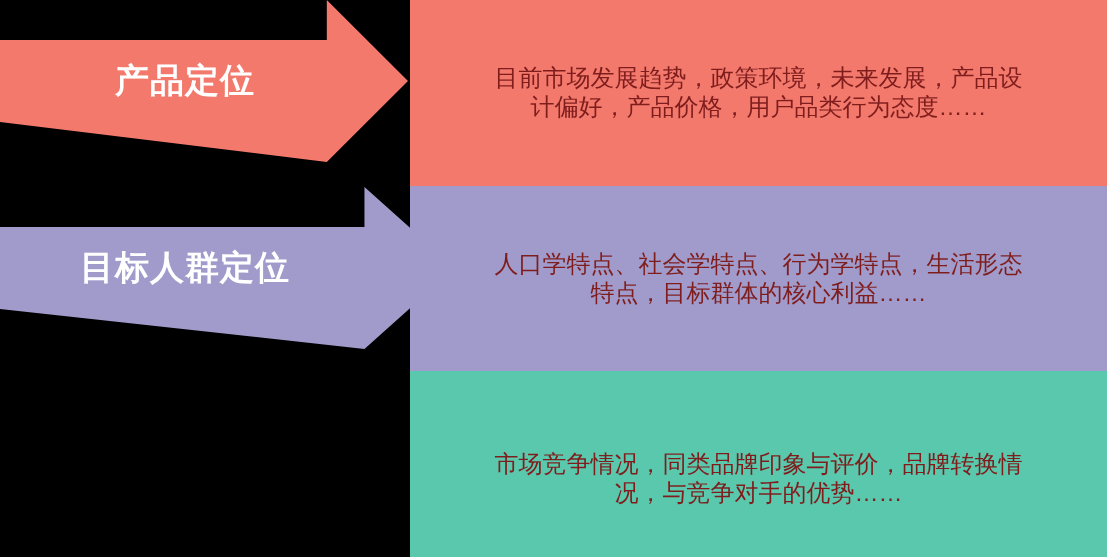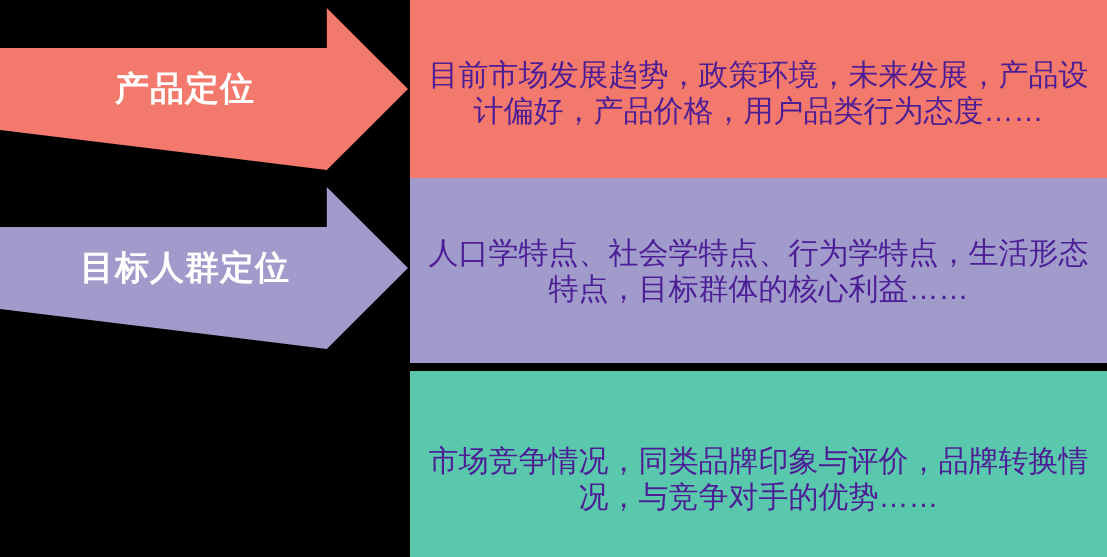--- a/index.html
+++ b/index.html
@@ -43,47 +43,47 @@
     position: absolute;
     left: 410px;
     width: 697px;
     display: flex;
     align-items: center;
     justify-content: center;
     box-sizing: border-box;
     padding: 0 16px;
   }
   .desc-text {
-    color: #4c1d95;
-    font-size: 30px;
+    color: #7f1d1d;
+    font-size: 24px;
     line-height: 1.2;
     text-align: center;
     white-space: pre-line;
   }
-  .arrow.row1 { top: 8px; }
+  .arrow.row1 { top: 0; }
   .arrow.row2 { top: 187px; }
   .arrow.row3 { top: 383px; }
   .desc-box.row1 { top: 0; height: 186px; }
-  .desc-box.row2 { top: 178px; height: 185px; }
+  .desc-box.row2 { top: 186px; height: 185px; }
   .desc-box.row3 { top: 371px; height: 216px; }
 </style>
 </head>
 <body>
 
 <div class="stage">
 
   <div class="arrow row1" style="background: rgb(242, 121, 108);">
     <div class="arrow-label">产品定位</div>
   </div>
   <div class="desc-box row1" style="background: rgb(242, 121, 108);">
     <div class="desc-text">目前市场发展趋势，政策环境，未来发展，产品设
 计偏好，产品价格，用户品类行为态度……</div>
   </div>
 
-  <div class="arrow row2" style="background: rgb(160, 155, 203);">
+  <div class="arrow row2" style="background: rgb(160, 155, 203); padding-left: 47px;">
     <div class="arrow-label">目标人群定位</div>
   </div>
   <div class="desc-box row2" style="background: rgb(160, 155, 203);">
     <div class="desc-text">人口学特点、社会学特点、行为学特点，生活形态
 特点，目标群体的核心利益……</div>
   </div>
 
   <div class="desc-box row3" style="background: rgb(90, 200, 172);">
     <div class="desc-text">市场竞争情况，同类品牌印象与评价，品牌转换情
 况，与竞争对手的优势……</div>

